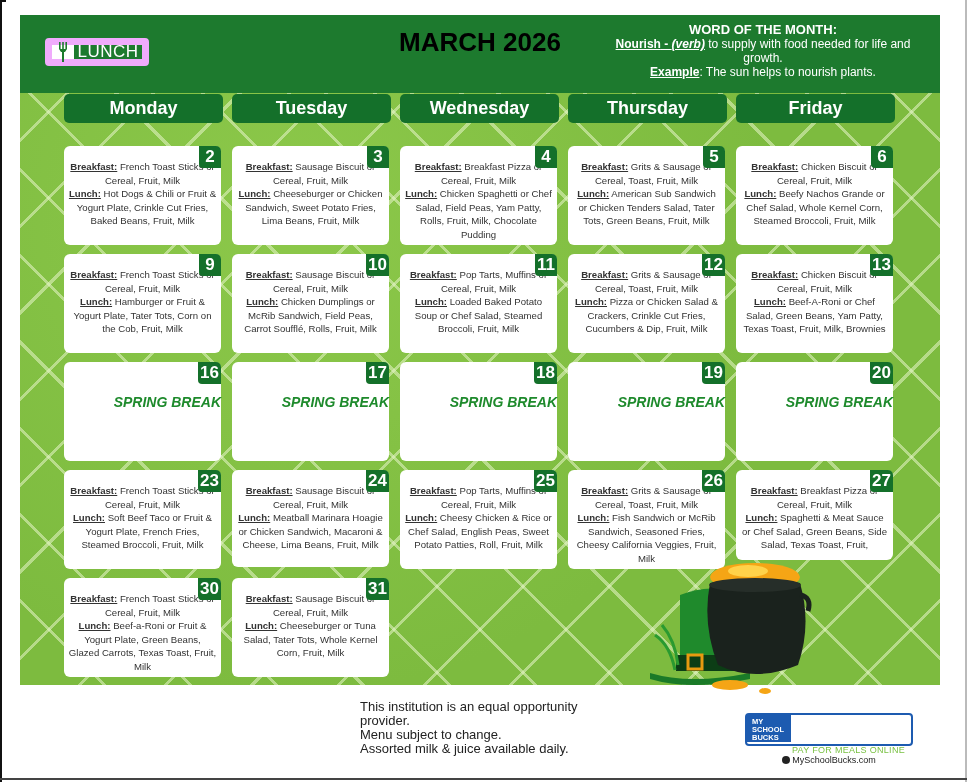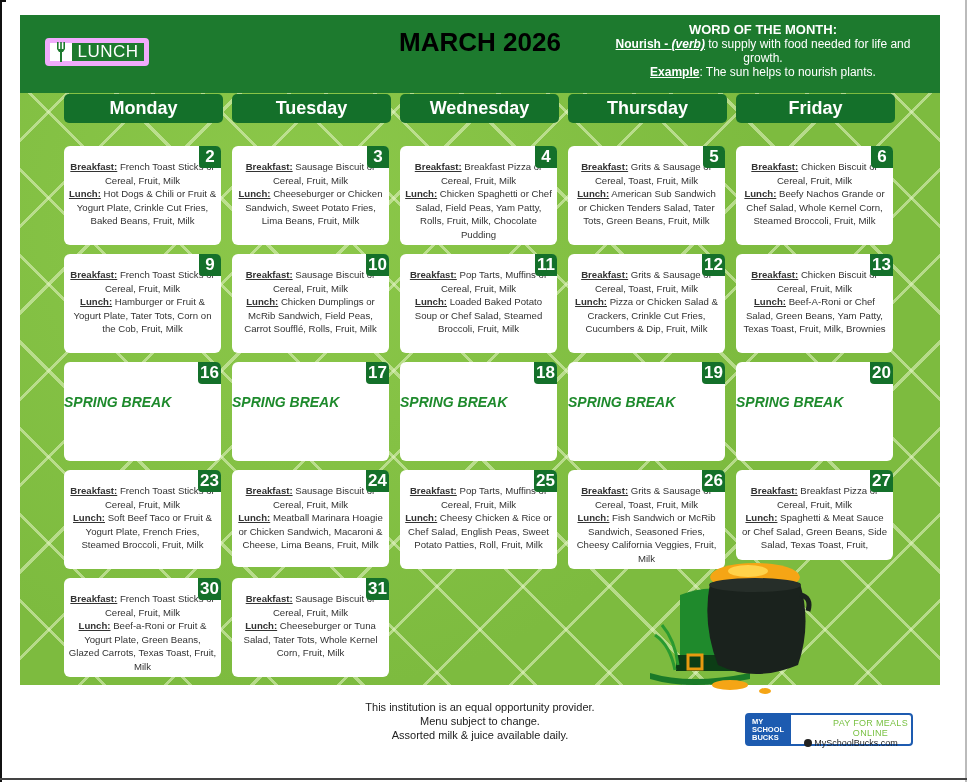--- a/index.html
+++ b/index.html
@@ -18,21 +18,21 @@
     background-image:
       repeating-linear-gradient(45deg, rgba(255,255,255,0.0) 0 58px, rgba(230,245,200,0.55) 58px 61px),
       repeating-linear-gradient(-45deg, rgba(255,255,255,0.0) 0 58px, rgba(230,245,200,0.55) 58px 61px),
       radial-gradient(circle at 30% 30%, #8cc84a 0, #7dbb3f 60%);
   }
   .header {
     position:absolute; left:0; top:0; width:920px; height:78px; background:#1d7a2e;
   }
   .logo {
     position:absolute; left:25px; top:23px; width:104px; height:28px;
-    border:5px solid #f0abfc; border-radius:4px; box-sizing:border-box; display:flex; align-items:stretch;
+    border:7px solid #f0abfc; border-radius:4px; box-sizing:border-box; display:flex; align-items:stretch;
   }
   .logo-fork {
     width:22px; background:#ffffff; display:flex; align-items:center; justify-content:center;
   }
   .logo-text {
     flex:1; color:#fff; font-size:17px; display:flex; align-items:center; justify-content:center; letter-spacing:0.5px;
   }
   .title-block { position:absolute; left:340px; top:12px; width:240px; text-align:center; color:#000000; }
   .title { font-size:26px; font-weight:bold; line-height:30px; }
   .subtitle { font-size:17px; line-height:22px; margin-top:2px; }
@@ -50,30 +50,30 @@
     position:absolute; width:157px; background:#ffffff; border-radius:6px; box-sizing:border-box;
     padding:14px 4px 4px 4px; text-align:center; font-size:9.6px; line-height:13.6px; color:#333;
   }
   .cell .num {
     position:absolute; right:0; top:0; min-width:22px; height:22px; padding:0 2px; box-sizing:border-box;
     background:#14702a; color:#fff; font-weight:bold; font-size:17px; line-height:22px; text-align:center;
     border-radius:0 5px 0 4px;
   }
   .cell .lbl { font-weight:bold; text-decoration:underline; color:#333; }
   .cell.break .spring {
-    position:absolute; left:0; right:0; top:34px; text-align:left; color:#1e8a2c;
+    position:absolute; left:0; right:0; top:34px; text-align:right; color:#1e8a2c;
     font-weight:bold; font-style:italic; font-size:14px;
   }
 
   .pot { position:absolute; left:640px; top:545px; width:200px; height:150px; }
 
-  .footer { position:absolute; left:360px; top:700px; width:240px; text-align:center; font-size:11px; line-height:14px; color:#222; }
+  .footer { position:absolute; left:360px; top:700px; width:240px; font-size:13px; line-height:14px; color:#222; }
   .msb {
     position:absolute; left:745px; top:713px; width:168px; height:33px; border:2px solid #1d5bb0;
-    border-radius:4px; box-sizing:border-box; display:flex; background:#fff;
+    border-radius:4px; box-sizing:border-box; display:flex; background:#fff;flex-direction:column;
   }
   .msb-logo {
     width:44px; background:#1d5bb0; color:#fff; font-weight:bold; font-size:7.5px; line-height:8px;
     padding:3px 0 0 5px; box-sizing:border-box;
   }
   .msb-right { flex:1; text-align:center; }
   .msb-pay { color:#79c143; font-size:9px; margin-top:3px; letter-spacing:0.3px;padding-left:39px; }
   .msb-url { color:#222; font-size:9px; margin-top:0; }
   .msb-url .dot { display:inline-block; width:8px; height:8px; border-radius:50%; background:#222; vertical-align:-1px; margin-right:2px; }
 </style>

